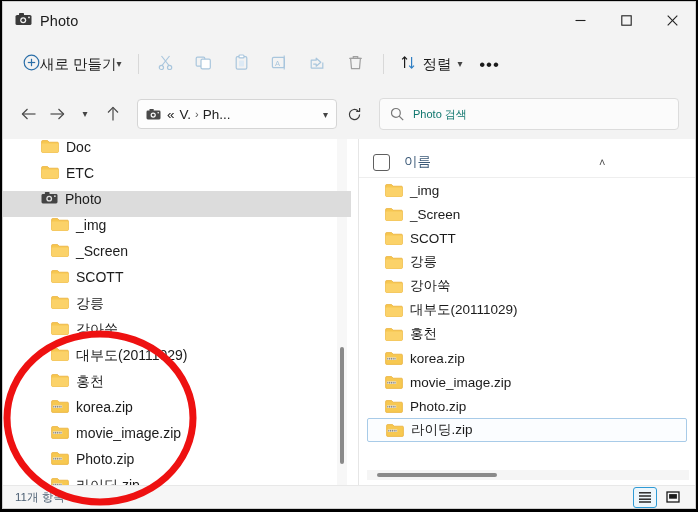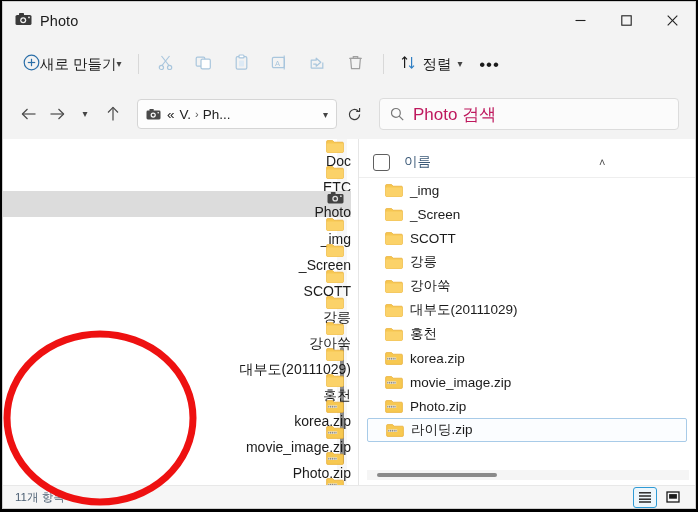--- a/index.html
+++ b/index.html
@@ -116,42 +116,41 @@
 
   .searchbox {
     width: 300px; height: 32px;
     background: #fbfbfb;
     border: 1px solid #dcdcdc;
     border-radius: 4px;
     margin-left: 12px;
     display: flex; align-items: center; gap: 9px;
     padding-left: 10px; box-sizing: border-box;
   }
-  .search-ph { font-size: 17px; color: #be185d; }
+  .search-ph { font-size: 11px; color: #0f766e; }
 
   
   .content {
     position: absolute; left: 0; top: 137px;
     width: 692px; height: 347px;
     background: #ffffff;
   }
 
   
   .navpane {
     position: absolute; left: 0; top: 0;
     width: 348px; height: 347px;
     overflow: hidden;
   }
   .tree-item {
     position: relative;
     height: 26px;
-    display: flex; align-items: flex-end;
+    display: flex; align-items: flex-start;
     padding-left: 10px;
     box-sizing: border-box;
-    flex-direction: column;
   }
   .tree-item .lbl {
     font-size: 14px; color: #1b1b1b;
     white-space: nowrap;
   }
   .tree-item.selected { background: #dcdcdc; }
   .tree-item .ico { margin-right: 7px; display: flex; align-items: center; }
   .indent0 { padding-left: 38px; }
   .indent1 { padding-left: 48px; }
 

